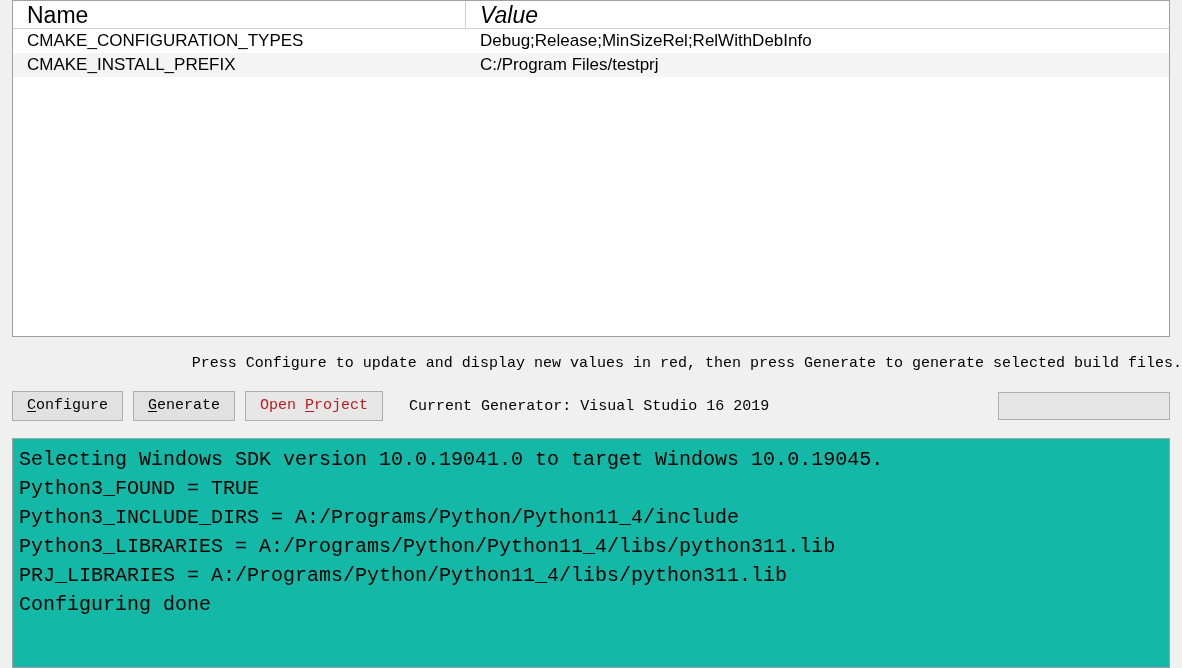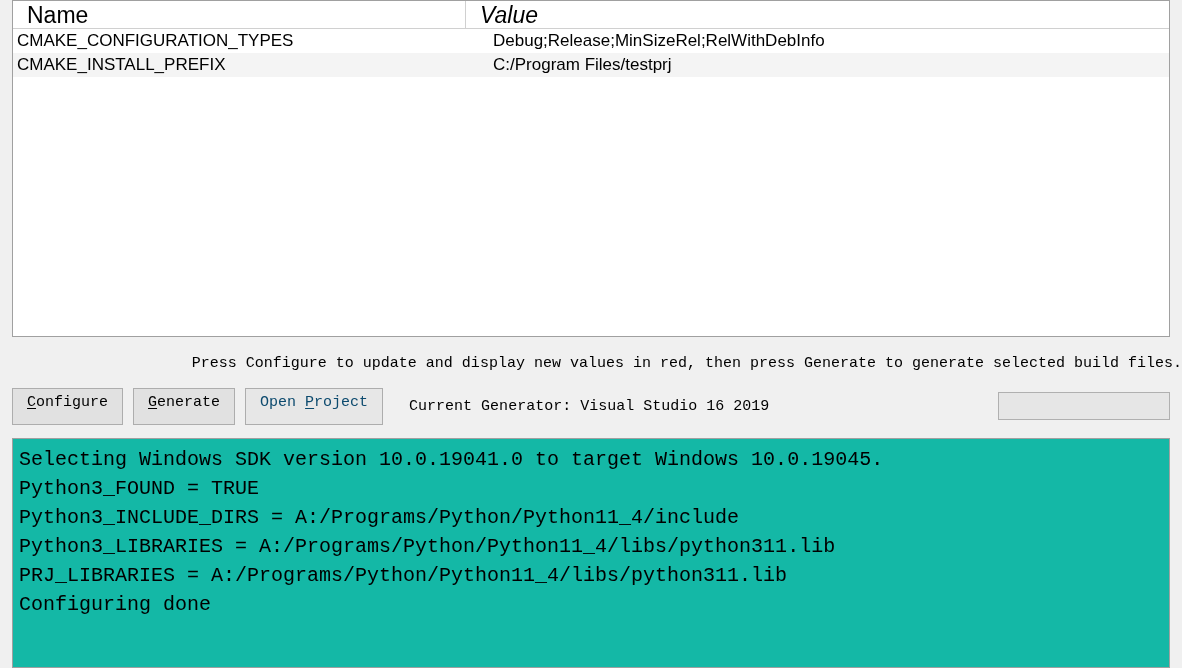--- a/index.html
+++ b/index.html
@@ -40,55 +40,55 @@
   }
   .vh-cell.value { flex: 1 1 auto; border-right: none; font-style: italic; }
   .vars-body { flex: 1 1 auto; }
   .var-row {
     display: flex;
     height: 24px;
   }
   .var-row.alt { background: #f4f4f4; justify-content: center; }
   .vr-cell {
     flex: 0 0 453px;
-    padding: 1px 4px;
+    padding: 1px 14px;
     font-size: 17px;
     line-height: 22px;
     white-space: nowrap;
     overflow: hidden;
   }
-  .vr-cell.value { flex: 1 1 auto; margin-left: 23px; }
+  .vr-cell.value { flex: 1 1 auto; }
   .hint-line {
     text-align: right;
     font-family: "Consolas","Courier New",monospace;
     font-size: 15px;
     padding: 18px 0 16px 0;
     color: #000;
   }
   .toolbar {
     display: flex;
     align-items: center;
     padding: 0 12px 0 12px;
     gap: 10px;
     height: 36px;
   }
   .btn {
-    height: 37px;
+    height: 30px;
     padding: 0 14px;
     background: #e1e1e1;
     border: 1px solid #adadad;
     font-family: "Consolas","Courier New",monospace;
     font-size: 15px;
     line-height: 28px;
     cursor: pointer;
     user-select: none;
   }
   .btn .ul { text-decoration: underline; text-underline-offset: 2px; }
   .btn.disabled {
-    color: #0c4a6e;
+    color: #b91c1c;
     background: #e7e7e7;
     cursor: default;
   }
   .gen-label {
     font-family: "Consolas","Courier New",monospace;
     font-size: 15px;
     margin-left: 16px;
   }
   .spacer { flex: 1 1 auto; }
   .progress {

